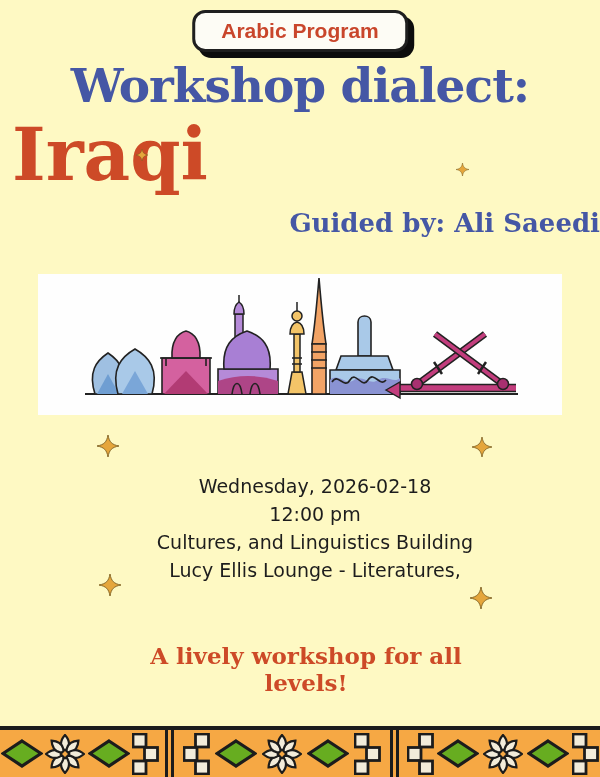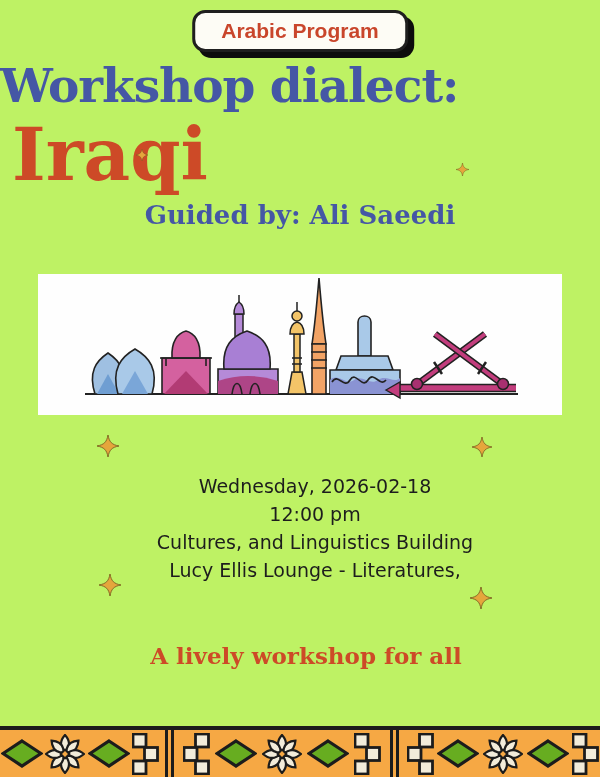--- a/index.html
+++ b/index.html
@@ -1,29 +1,29 @@
 <!DOCTYPE html>
 <html><head>
 <meta charset="utf-8">
 <style>
   html,body{margin:0;padding:0;}
-  .poster{position:relative;width:600px;height:777px;background:#bef264;overflow:hidden;
+  .poster{position:relative;width:600px;height:777px;background:#fef9c3;overflow:hidden;
           font-family:"DejaVu Serif",serif;}
   
   .badge{position:absolute;top:10px;left:50%;transform:translateX(-50%);
          background:#fdfcf5;border:3px solid #1f1f1f;border-radius:13px;
          box-shadow:6px 6px 0 #0d0d0d;padding:6px 26px;
          font-family:"Liberation Sans",sans-serif;font-weight:bold;font-size:21px;color:#c9462b;
          white-space:nowrap;}
   
-  .title-1{position:absolute;top:58px;left:0;width:100%;text-align:left;
+  .title-1{position:absolute;top:58px;left:0;width:100%;text-align:center;
            font-size:47px;font-weight:800;color:#4557a5;letter-spacing:-1px;}
   .title-2{position:absolute;top:112px;left:12px;width:100%;text-align:left;
            font-size:72px;font-weight:800;color:#cd4a27;}
-  .guided{position:absolute;top:200px;left:0;width:100%;text-align:center;
+  .guided{position:absolute;top:208px;left:0;width:100%;text-align:right;
           font-size:26px;font-weight:800;color:#4557a5;}
   
   .artbox{position:absolute;top:274px;left:38px;width:524px;height:141px;background:#fefefe;}
   .artbox svg{display:block;width:100%;height:100%;}
   
   .details{position:absolute;top:472px;left:15px;width:100%;text-align:center;
            font-family:"DejaVu Sans",sans-serif;font-size:19px;line-height:28px;color:#1d1d1d;}
   .details span{display:block;}
   
   .tagline{position:absolute;top:642px;left:0;width:100%;text-align:center;
@@ -141,20 +141,21 @@
       </svg>
   </span>
   <span class="sparkle" style="left:470px;top:587px;">
     <svg width="22" height="22" viewBox="0 0 20 20">
         <path d="M10 0 C11.2 6.5 13.5 8.8 20 10 C13.5 11.2 11.2 13.5 10 20 C8.8 13.5 6.5 11.2 0 10 C6.5 8.8 8.8 6.5 10 0 Z" fill="#e5a63c" stroke="#7a5c1f" stroke-width="0.8"></path>
       </svg>
   </span>
 
   <div class="tagline">
     <span>A lively workshop for all</span>
+    <span>levels!</span>
   </div>
 
   <div class="band">
       <div class="panel">
         <span class="motif"><svg width="42" height="29" viewBox="0 0 42 29">
             <polygon points="21,2 40,14.5 21,27 2,14.5" fill="#67ad20" stroke="#1c1c1c" stroke-width="3.2"></polygon>
           </svg></span>
         <span class="motif"><svg width="40" height="40" viewBox="0 0 40 40">
             <g transform="rotate(0 20 20)">
               <path d="M20 1 C24 5.5 25 10.5 22.6 14.8 L20 18.5 L17.4 14.8 C15 10.5 16 5.5 20 1 Z" fill="#f2ecda" stroke="#1c1c1c" stroke-width="2.2"></path>

